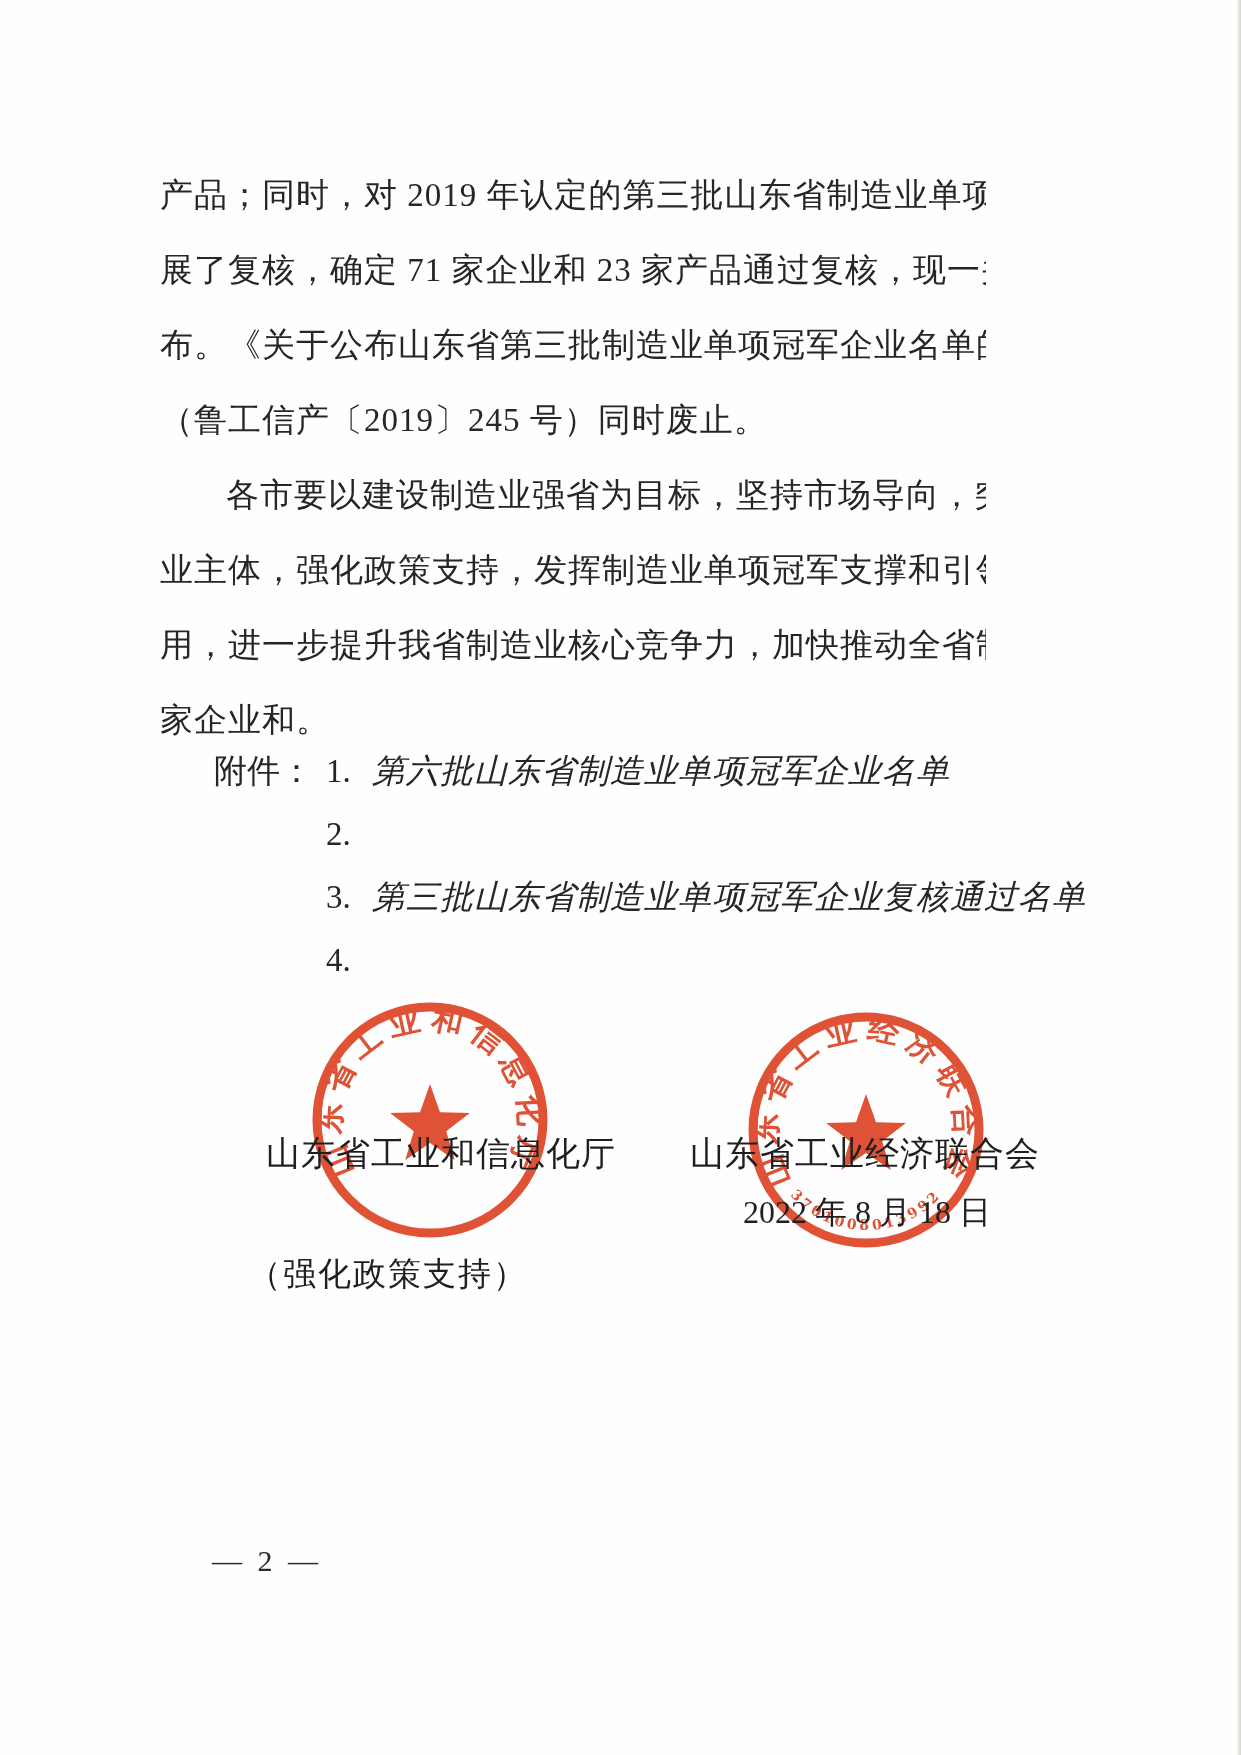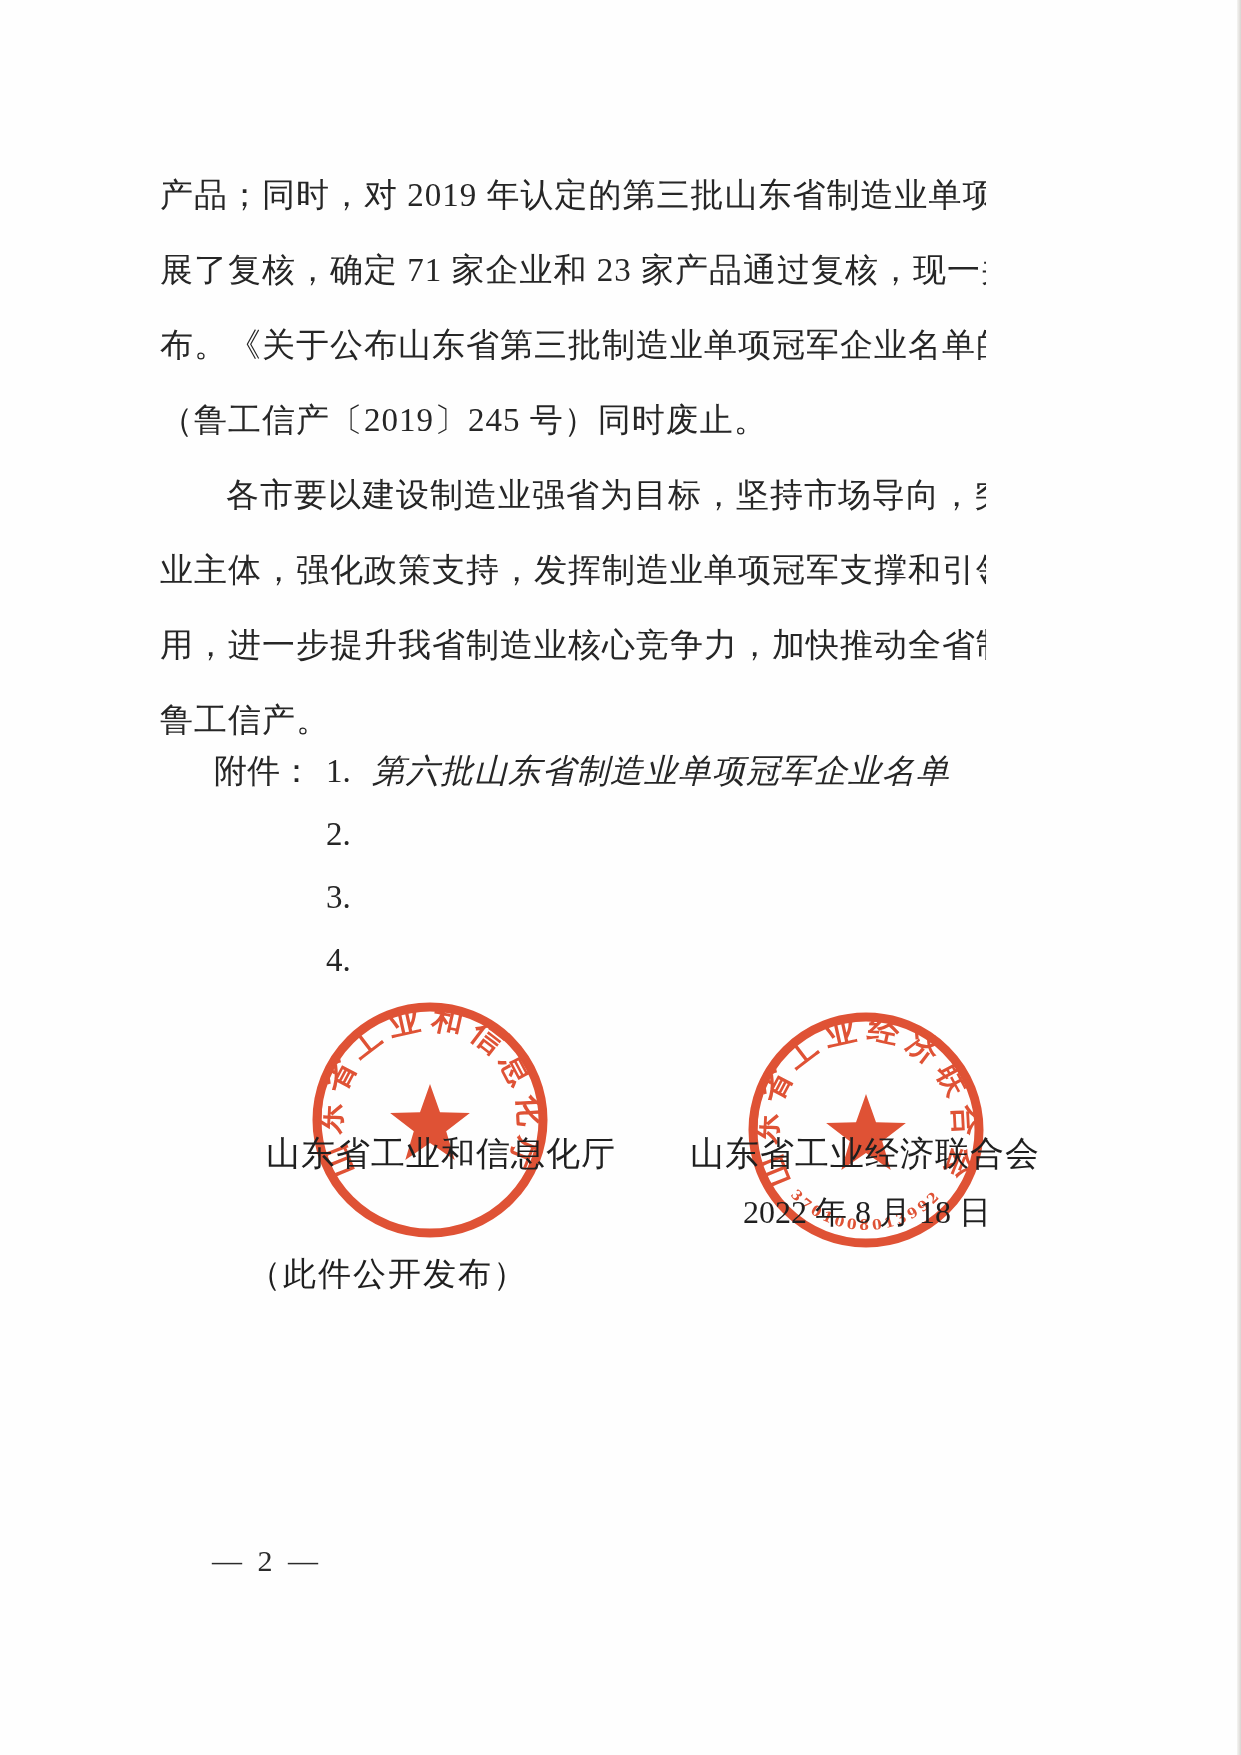--- a/index.html
+++ b/index.html
@@ -105,36 +105,37 @@
 <div class="page">
 
   <div class="body-text">
     <div class="line">产品；同时，对 2019 年认定的第三批山东省制造业单项冠军开</div>
     <div class="line">展了复核，确定 71 家企业和 23 家产品通过复核，现一并予以公</div>
     <div class="line">布。《关于公布山东省第三批制造业单项冠军企业名单的通知》</div>
     <div class="line endline">（鲁工信产〔2019〕245 号）同时废止。</div>
     <div class="line indent">各市要以建设制造业强省为目标，坚持市场导向，突出企</div>
     <div class="line">业主体，强化政策支持，发挥制造业单项冠军支撑和引领带动作</div>
     <div class="line">用，进一步提升我省制造业核心竞争力，加快推动全省制造业高</div>
-    <div class="line endline">鲁工信产。</div>
+    <div class="line endline">家企业和。</div>
   </div>
 
   <div class="attachments">
     <div class="att-row">
       <span class="att-label">附件：</span>
       <span class="att-num">1.</span>
       <span class="att-text">第六批山东省制造业单项冠军企业名单</span>
     </div>
     <div class="att-row">
       <span class="att-label"></span>
       <span class="att-num">2.</span>
     </div>
     <div class="att-row">
       <span class="att-label"></span>
       <span class="att-num">3.</span>
+      <span class="att-text">第三批山东省制造业单项冠军企业复核通过名单</span>
     </div>
     <div class="att-row">
       <span class="att-label"></span>
       <span class="att-num">4.</span>
     </div>
   </div>
 
   <svg class="seal seal-left" viewBox="0 0 248 248" aria-hidden="true">
     <circle cx="124" cy="124" r="113" fill="none" stroke="#dd4526" stroke-width="9"></circle>
     <path id="arcL" d="M 53,179 A 90,90 0 1 1 195,179" fill="none"></path>
@@ -153,18 +154,18 @@
     </text>
     <text class="ring-num">
       <textPath href="#arcRnum" startOffset="50%" text-anchor="middle">3701008013992</textPath>
     </text>
     <polygon fill="#dd4526" points="124,88 134,116.2 163.9,117 140.2,135.3 148.7,164 124,147 99.3,164 107.8,135.3 84.1,117 114,116.2"></polygon>
   </svg>
 
   <div class="sig org-left">山东省工业和信息化厅</div>
   <div class="sig org-right">山东省工业经济联合会</div>
   <div class="sig sig-date">2022 年 8 月 18 日</div>
-  <div class="sig public-note">（此件公开发布）</div>
+  <div class="sig public-note">（强化政策支持）</div>
 
   <div class="page-num">— 2 —</div>
 
   <div class="scan-edge"></div>
 </div>
 
 </body></html>

